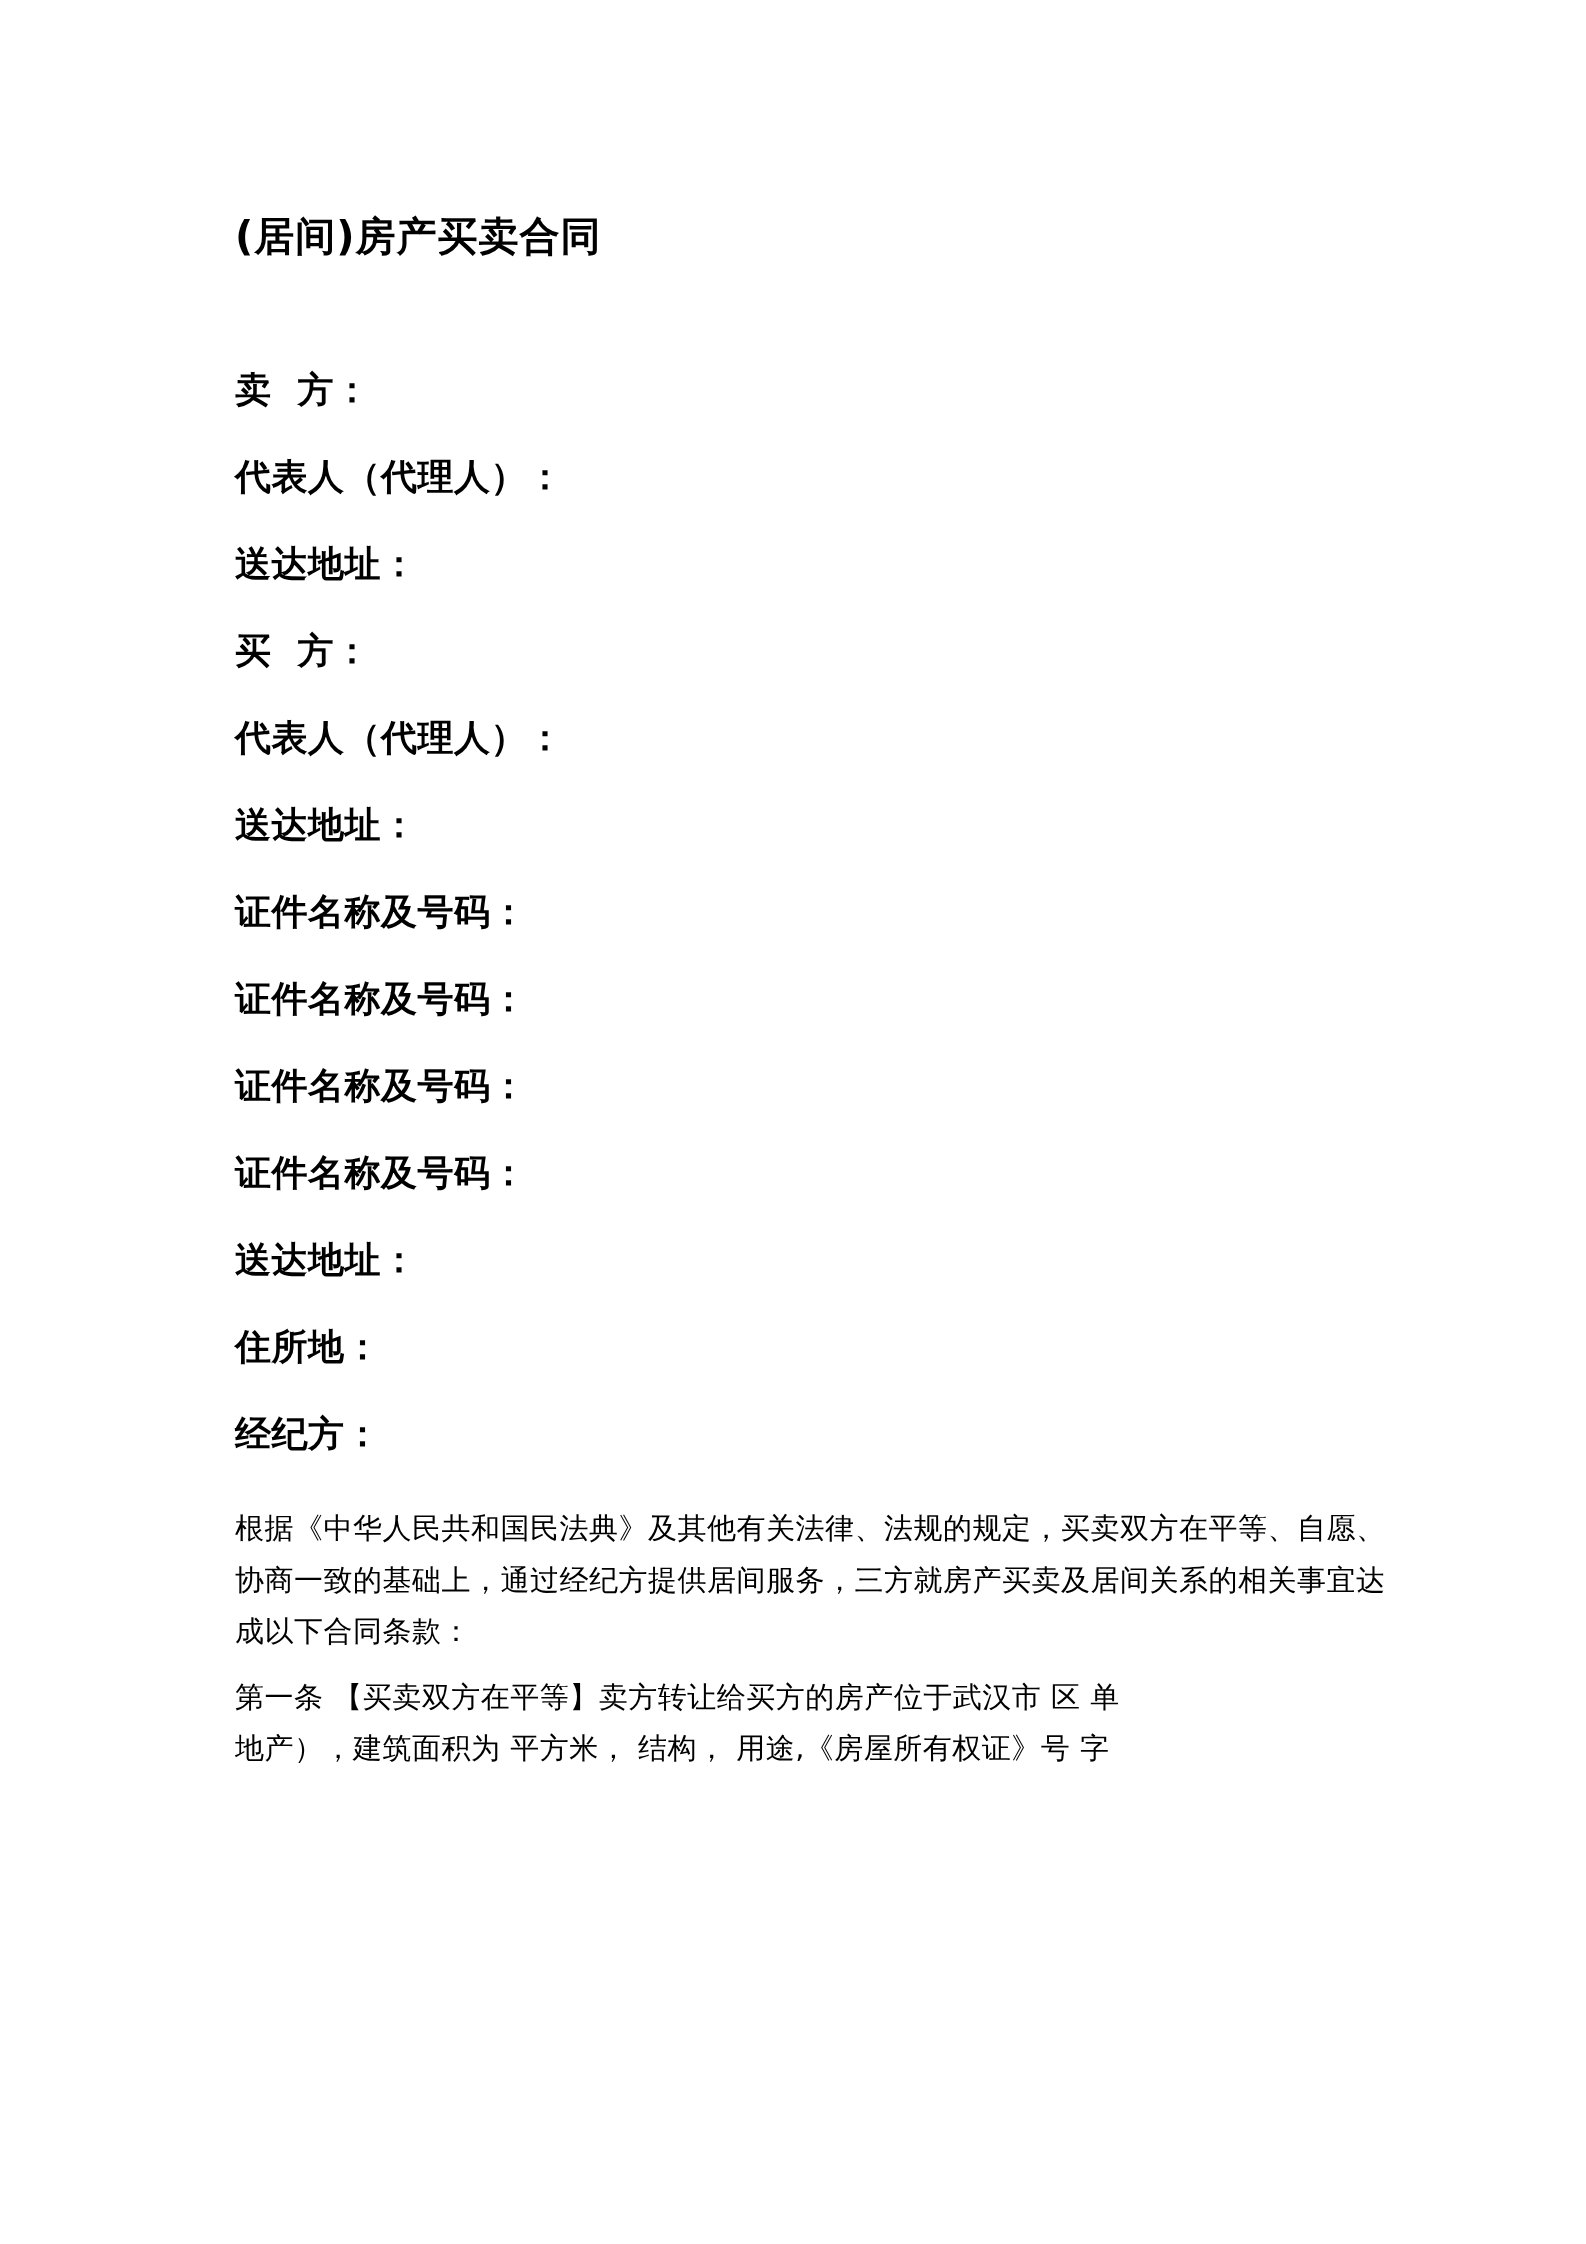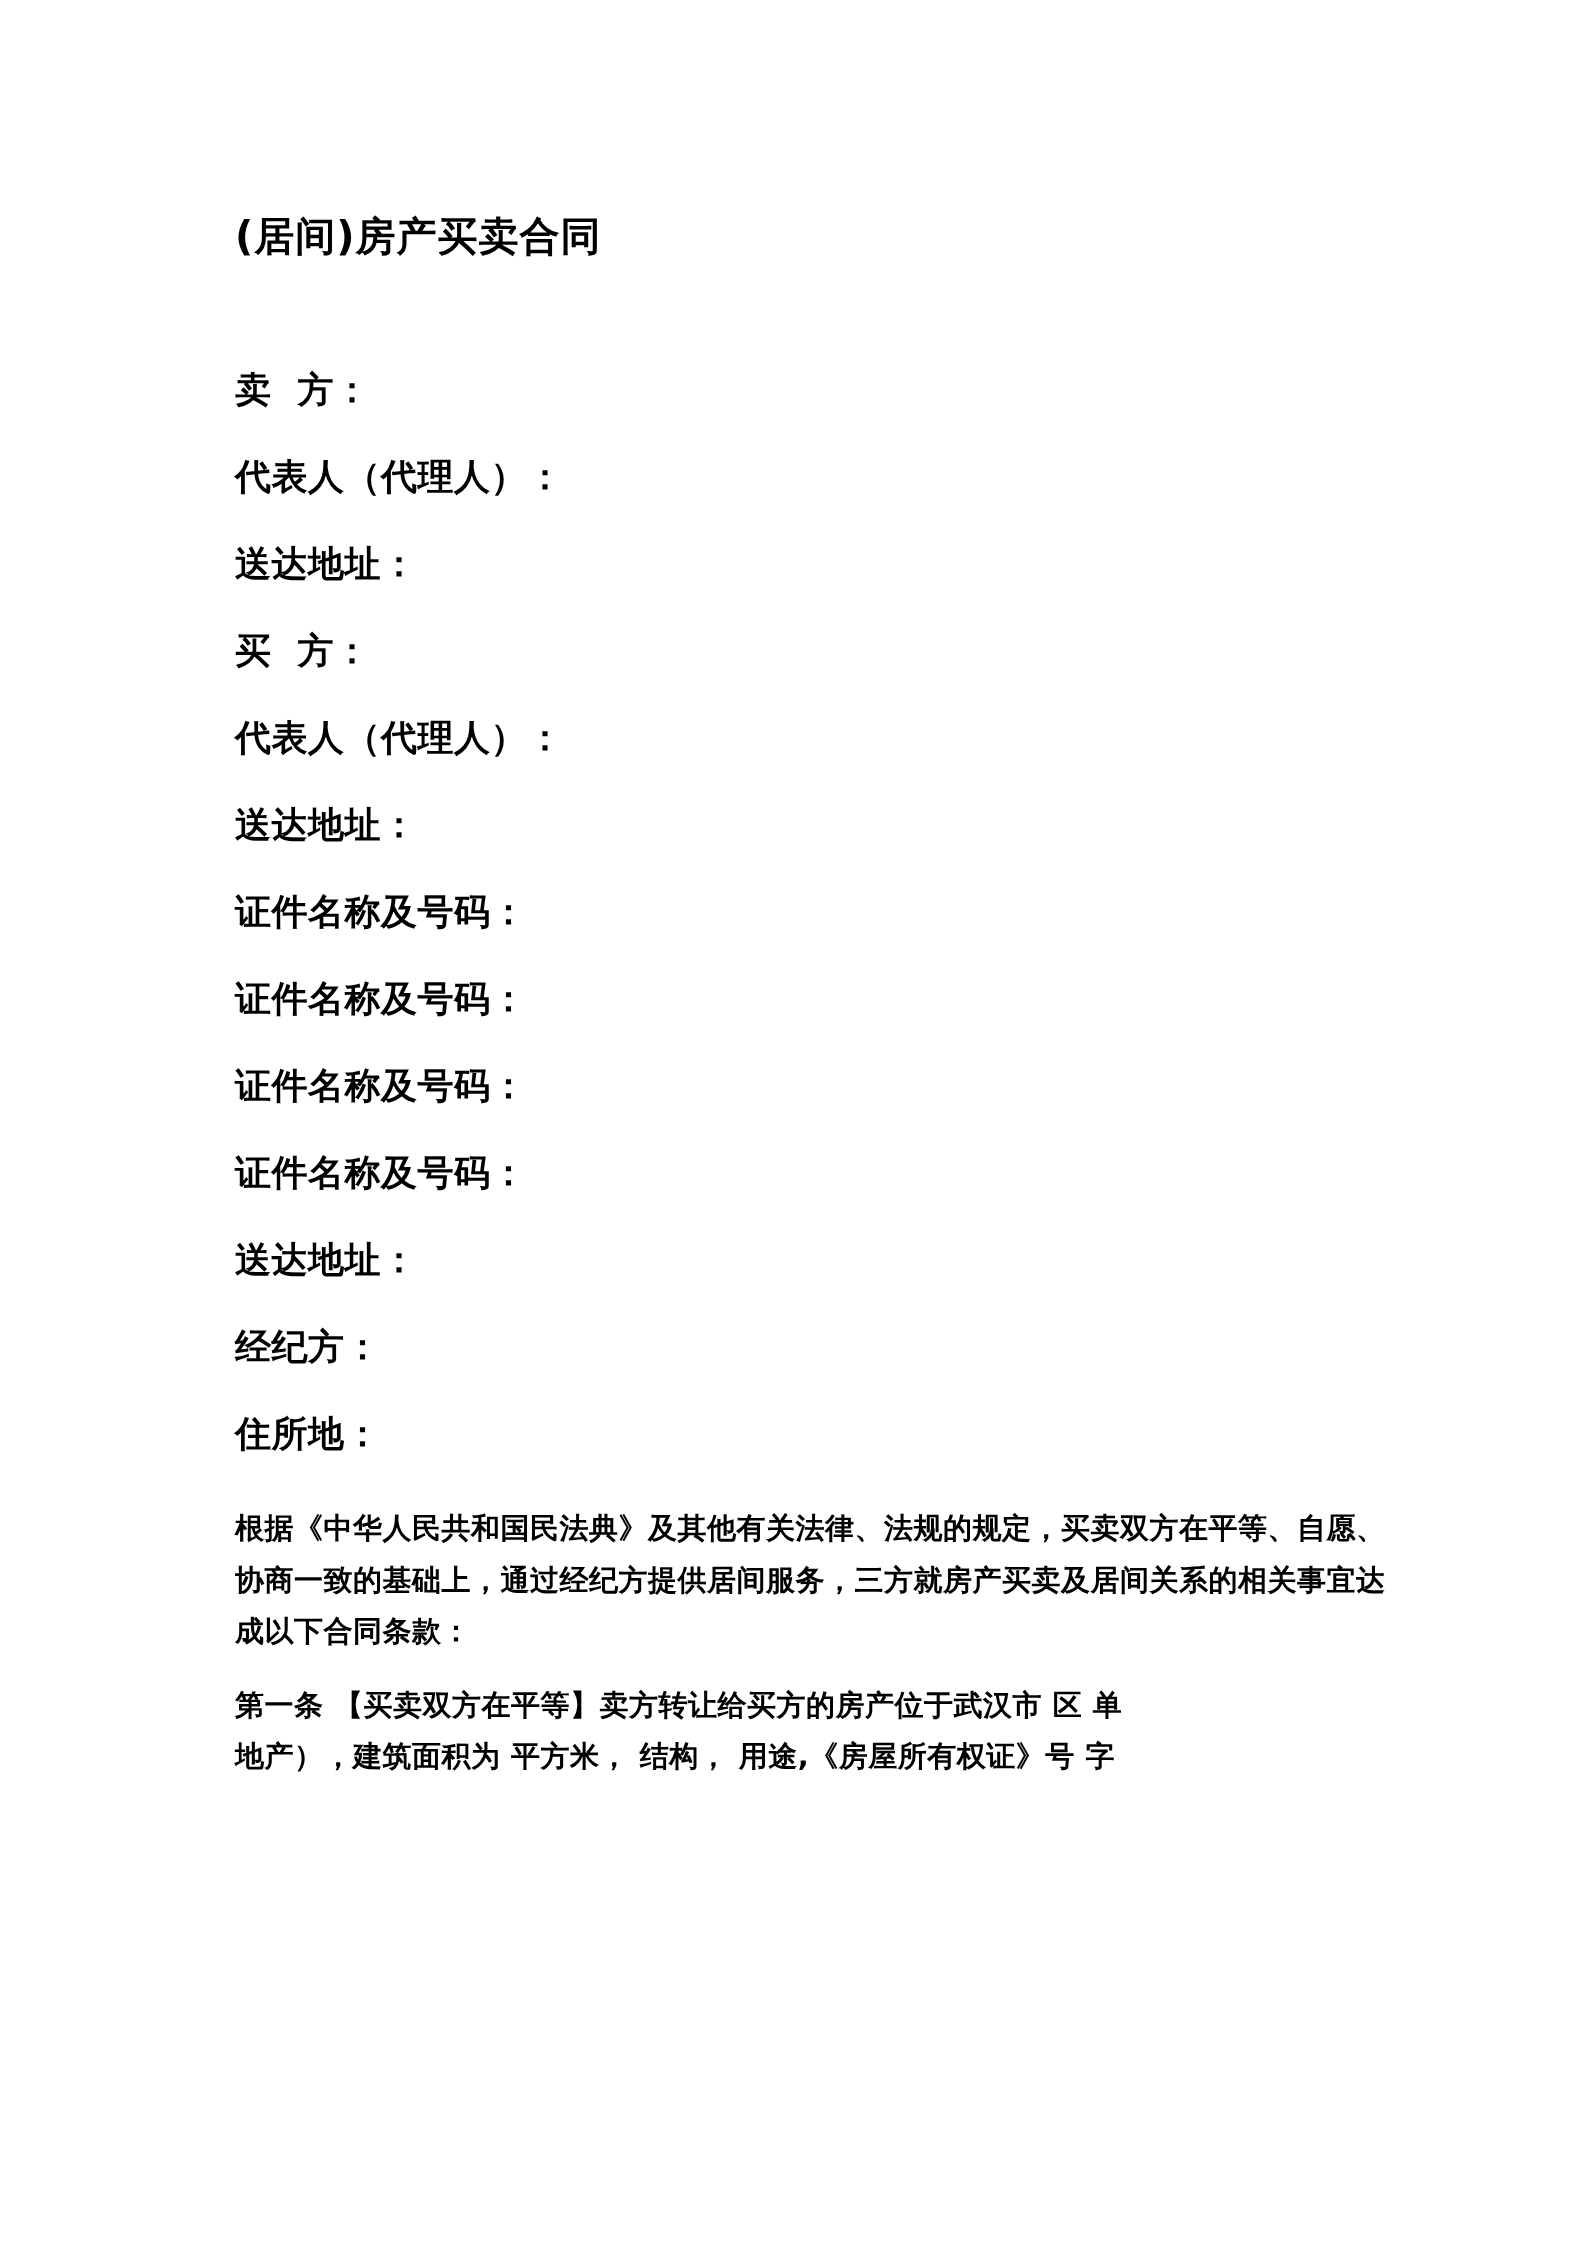--- a/index.html
+++ b/index.html
@@ -36,23 +36,23 @@
     font-size: 36px;
     font-weight: 700;
     line-height: 1.0;
     margin: 0 0 51px 0;
     letter-spacing: 0.5px;
     white-space: pre;
     color: #000;
   }
   .para {
     font-size: 29px;
-    font-weight: 700;
+    font-weight: 400;
     line-height: 1.78;
-    margin: 8px 0 0 0;
+    margin: 0 0 0 0;
     letter-spacing: 0.5px;
     color: #000;
   }
   .para-indent {
     text-indent: 0;
   }
   .para .hang {
     display: block;
     padding-left: 0;
   }
@@ -75,22 +75,22 @@
     <p class="field-line">代表人（代理人）：</p>
     <p class="field-line">送达地址：</p>
     <p class="field-line">买  方：</p>
     <p class="field-line">代表人（代理人）：</p>
     <p class="field-line">送达地址：</p>
     <p class="field-line">证件名称及号码：</p>
     <p class="field-line">证件名称及号码：</p>
     <p class="field-line">证件名称及号码：</p>
     <p class="field-line">证件名称及号码：</p>
     <p class="field-line">送达地址：</p>
+    <p class="field-line">住所地：</p>
     <p class="field-line">经纪方：</p>
-    <p class="field-line">住所地：</p>
 
     <p class="para para-indent">根据《中华人民共和国民法典》及其他有关法律、法规的规定，买卖双方在平等、自愿、协商一致的基础上，通过经纪方提供居间服务，三方就房产买卖及居间关系的相关事宜达成以下合同条款：</p>
 
     <div class="spacer-sm"></div>
 
     <div class="para">
       <span class="hang">第一条  【买卖双方在平等】卖方转让给买方的房产位于武汉市  区  单</span>
       <span class="hang">地产），建筑面积为  平方米，  结构，  用途,《房屋所有权证》号  字</span>
     </div>
 

